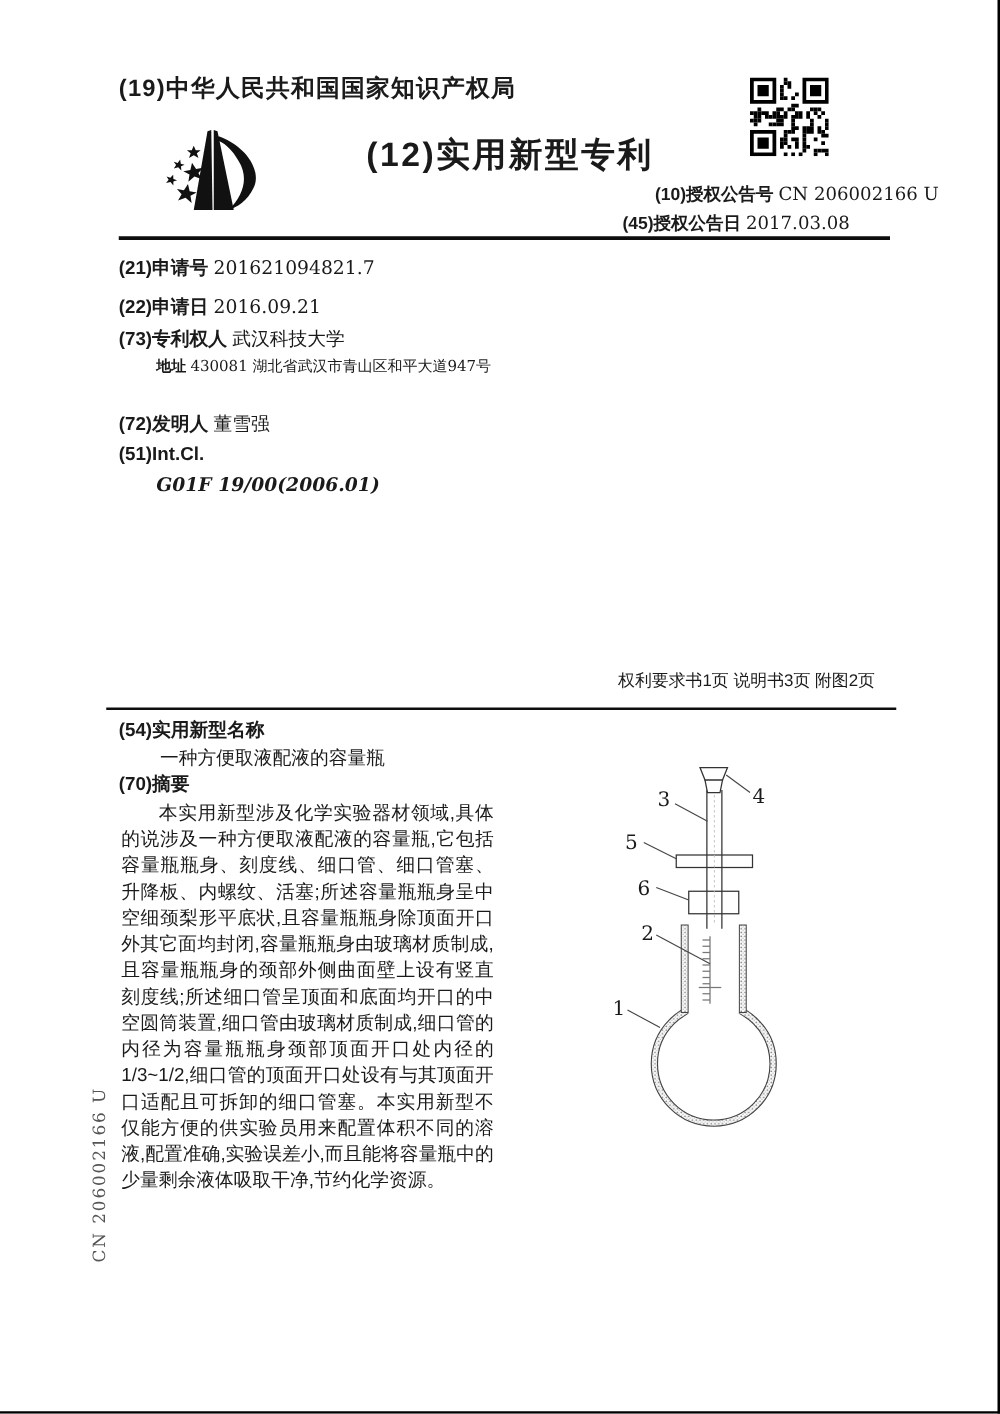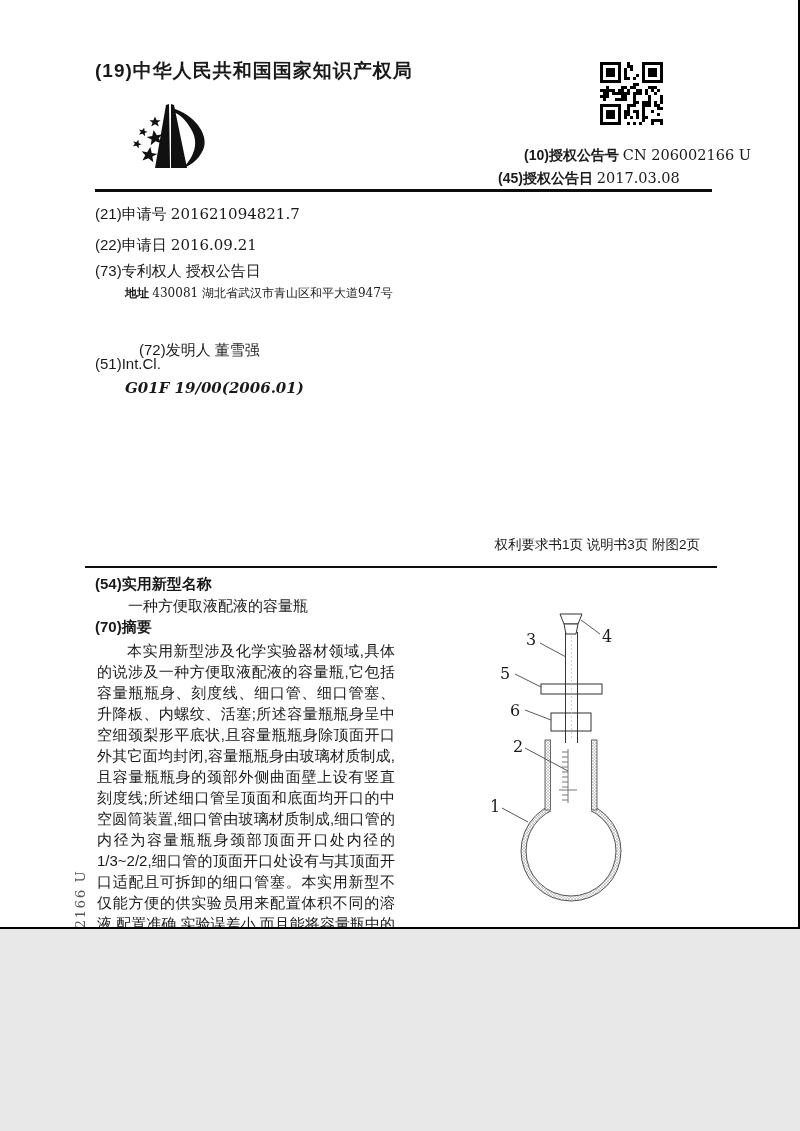--- a/index.html
+++ b/index.html
@@ -1,31 +1,31 @@
 <!DOCTYPE html>
 <html><head>
 <meta charset="utf-8">
 <style>
   html,body{margin:0;padding:0;background:#e8e8e8;}
   .page{
-    position:relative;width:800px;height:929px;margin:0 auto;
+    position:relative;width:800px;height:1131px;margin:0 auto;
     background:#ffffff;overflow:hidden;color:#1a1a1a;
     font-family:"Liberation Sans",sans-serif;
     border-right:2px solid #000;border-bottom:2px solid #000;box-sizing:border-box;
   }
   .abs{position:absolute;}
   .office{left:95px;top:58px;font-size:19px;font-weight:600;letter-spacing:1px;}
   .doc-type{left:293px;top:106px;font-size:27px;font-weight:600;letter-spacing:2px;}
   .pubrow{font-size:14px;}
   .pubrow .lbl{font-weight:bold;}
   .pubrow .val{font-family:"DejaVu Serif","Liberation Serif",serif;font-size:14.5px;}
   .rule1{left:95px;top:189px;width:617px;height:3px;background:#0d0d0d;}
   .rule2{left:85px;top:566px;width:632px;height:2px;background:#0d0d0d;}
   .bib{font-size:15px;}
-  .bib .lbl{font-weight:normal;}
+  .bib .lbl{font-weight:bold;}
   .bib .val{font-family:"DejaVu Serif","Liberation Serif",serif;}
   .addr{left:125px;top:283px;width:312px;font-size:12px;line-height:21px;padding-left:12px;text-indent:-12px;}
   .addr .lbl{font-weight:bold;}
   .addr .val{font-family:"DejaVu Serif","Liberation Serif",serif;}
   .intcl-val{left:125px;top:379px;font-size:15px;font-style:italic;font-weight:bold;font-family:"DejaVu Serif","Liberation Serif",serif;}
   .pages{left:400px;top:536px;width:300px;text-align:right;font-size:13.5px;}
   .pages span{}
   .sec-lbl{font-size:15px;font-weight:bold;}
   .invention-title{left:128px;top:597px;font-size:15px;}
   .abstract{
@@ -58,20 +58,21 @@
       <g transform="translate(0,0)">
         <path transform="translate(30,24) scale(0.55)" d="M0,-10 L2.9,-3.1 10,-3.1 4.5,1.2 6.9,8.1 0,4 -6.9,8.1 -4.5,1.2 -10,-3.1 -2.9,-3.1 Z"></path>
         <path transform="translate(18,34) scale(0.45) rotate(15)" d="M0,-10 L2.9,-3.1 10,-3.1 4.5,1.2 6.9,8.1 0,4 -6.9,8.1 -4.5,1.2 -10,-3.1 -2.9,-3.1 Z"></path>
         <path transform="translate(30,40) scale(0.8) rotate(-10)" d="M0,-10 L2.9,-3.1 10,-3.1 4.5,1.2 6.9,8.1 0,4 -6.9,8.1 -4.5,1.2 -10,-3.1 -2.9,-3.1 Z"></path>
         <path transform="translate(12,46) scale(0.45) rotate(20)" d="M0,-10 L2.9,-3.1 10,-3.1 4.5,1.2 6.9,8.1 0,4 -6.9,8.1 -4.5,1.2 -10,-3.1 -2.9,-3.1 Z"></path>
         <path transform="translate(24,57) scale(0.8) rotate(10)" d="M0,-10 L2.9,-3.1 10,-3.1 4.5,1.2 6.9,8.1 0,4 -6.9,8.1 -4.5,1.2 -10,-3.1 -2.9,-3.1 Z"></path>
       </g>
     </g>
   </svg>
 
+  <div class="abs doc-type">(12)实用新型专利</div>
 
   <svg id="qr-svg" class="abs" style="left:600px;top:62px;" width="63" height="63" viewBox="0 0 63 63">
       <g fill="#000">
         <rect x="0" y="27" width="3" height="3"></rect>
         <rect x="0" y="33" width="3" height="3"></rect>
         <rect x="3" y="27" width="3" height="3"></rect>
         <rect x="3" y="30" width="3" height="3"></rect>
         <rect x="3" y="33" width="3" height="3"></rect>
         <rect x="3" y="36" width="3" height="3"></rect>
         <rect x="6" y="24" width="3" height="3"></rect>
@@ -202,47 +203,47 @@
   <div class="abs bib" style="left:95px;top:205px;">
     <span class="lbl">(21)申请号</span>
     <span class="val">201621094821.7</span>
   </div>
   <div class="abs bib" style="left:95px;top:236px;">
     <span class="lbl">(22)申请日</span>
     <span class="val">2016.09.21</span>
   </div>
   <div class="abs bib" style="left:95px;top:262px;">
     <span class="lbl">(73)专利权人</span>
-    <span>授权公告日</span>
+    <span>武汉科技大学</span>
   </div>
   <div class="abs addr">
     <span class="lbl">地址</span>
     <span class="val">430081 湖北省武汉市青山区和平大道947号</span>
   </div>
-  <div class="abs bib" style="left:95px;top:341px;margin-left:44px;">
+  <div class="abs bib" style="left:95px;top:330px;">
     <span class="lbl">(72)发明人</span>
     <span>董雪强</span>
   </div>
   <div class="abs bib" style="left:95px;top:355px;">
     <span class="lbl">(51)Int.Cl.</span>
   </div>
   <div class="abs intcl-val">G01F 19/00(2006.01)</div>
 
   <div class="abs pages">
     <span>权利要求书1页</span>
     <span>说明书3页</span>
     <span>附图2页</span>
   </div>
 
   <div class="abs rule2"></div>
 
   <div class="abs sec-lbl" style="left:95px;top:575px;">(54)实用新型名称</div>
   <div class="abs invention-title">一种方便取液配液的容量瓶</div>
   <div class="abs sec-lbl" style="left:95px;top:618px;">(70)摘要</div>
-  <div class="abs abstract">本实用新型涉及化学实验器材领域,具体的说涉及一种方便取液配液的容量瓶,它包括容量瓶瓶身、刻度线、细口管、细口管塞、升降板、内螺纹、活塞;所述容量瓶瓶身呈中空细颈梨形平底状,且容量瓶瓶身除顶面开口外其它面均封闭,容量瓶瓶身由玻璃材质制成,且容量瓶瓶身的颈部外侧曲面壁上设有竖直刻度线;所述细口管呈顶面和底面均开口的中空圆筒装置,细口管由玻璃材质制成,细口管的内径为容量瓶瓶身颈部顶面开口处内径的1/3~2/2,细口管的顶面开口处设有与其顶面开口适配且可拆卸的细口管塞。本实用新型不仅能方便的供实验员用来配置体积不同的溶液,配置准确,实验误差小,而且能将容量瓶中的少量剩余液体吸取干净,节约化学资源。</div>
+  <div class="abs abstract">本实用新型涉及化学实验器材领域,具体的说涉及一种方便取液配液的容量瓶,它包括容量瓶瓶身、刻度线、细口管、细口管塞、升降板、内螺纹、活塞;所述容量瓶瓶身呈中空细颈梨形平底状,且容量瓶瓶身除顶面开口外其它面均封闭,容量瓶瓶身由玻璃材质制成,且容量瓶瓶身的颈部外侧曲面壁上设有竖直刻度线;所述细口管呈顶面和底面均开口的中空圆筒装置,细口管由玻璃材质制成,细口管的内径为容量瓶瓶身颈部顶面开口处内径的1/3~1/2,细口管的顶面开口处设有与其顶面开口适配且可拆卸的细口管塞。本实用新型不仅能方便的供实验员用来配置体积不同的溶液,配置准确,实验误差小,而且能将容量瓶中的少量剩余液体吸取干净,节约化学资源。</div>
 
   <svg class="abs" style="left:460px;top:598px;" width="250" height="330" viewBox="0 0 250 330">
     <defs>
       <pattern id="stip" width="3" height="3" patternUnits="userSpaceOnUse">
         <rect width="3" height="3" fill="#ffffff"></rect>
         <circle cx="1" cy="1" r="0.7" fill="#7a7a7a"></circle>
         <circle cx="2.4" cy="2.4" r="0.5" fill="#9a9a9a"></circle>
       </pattern>
     </defs>
 

